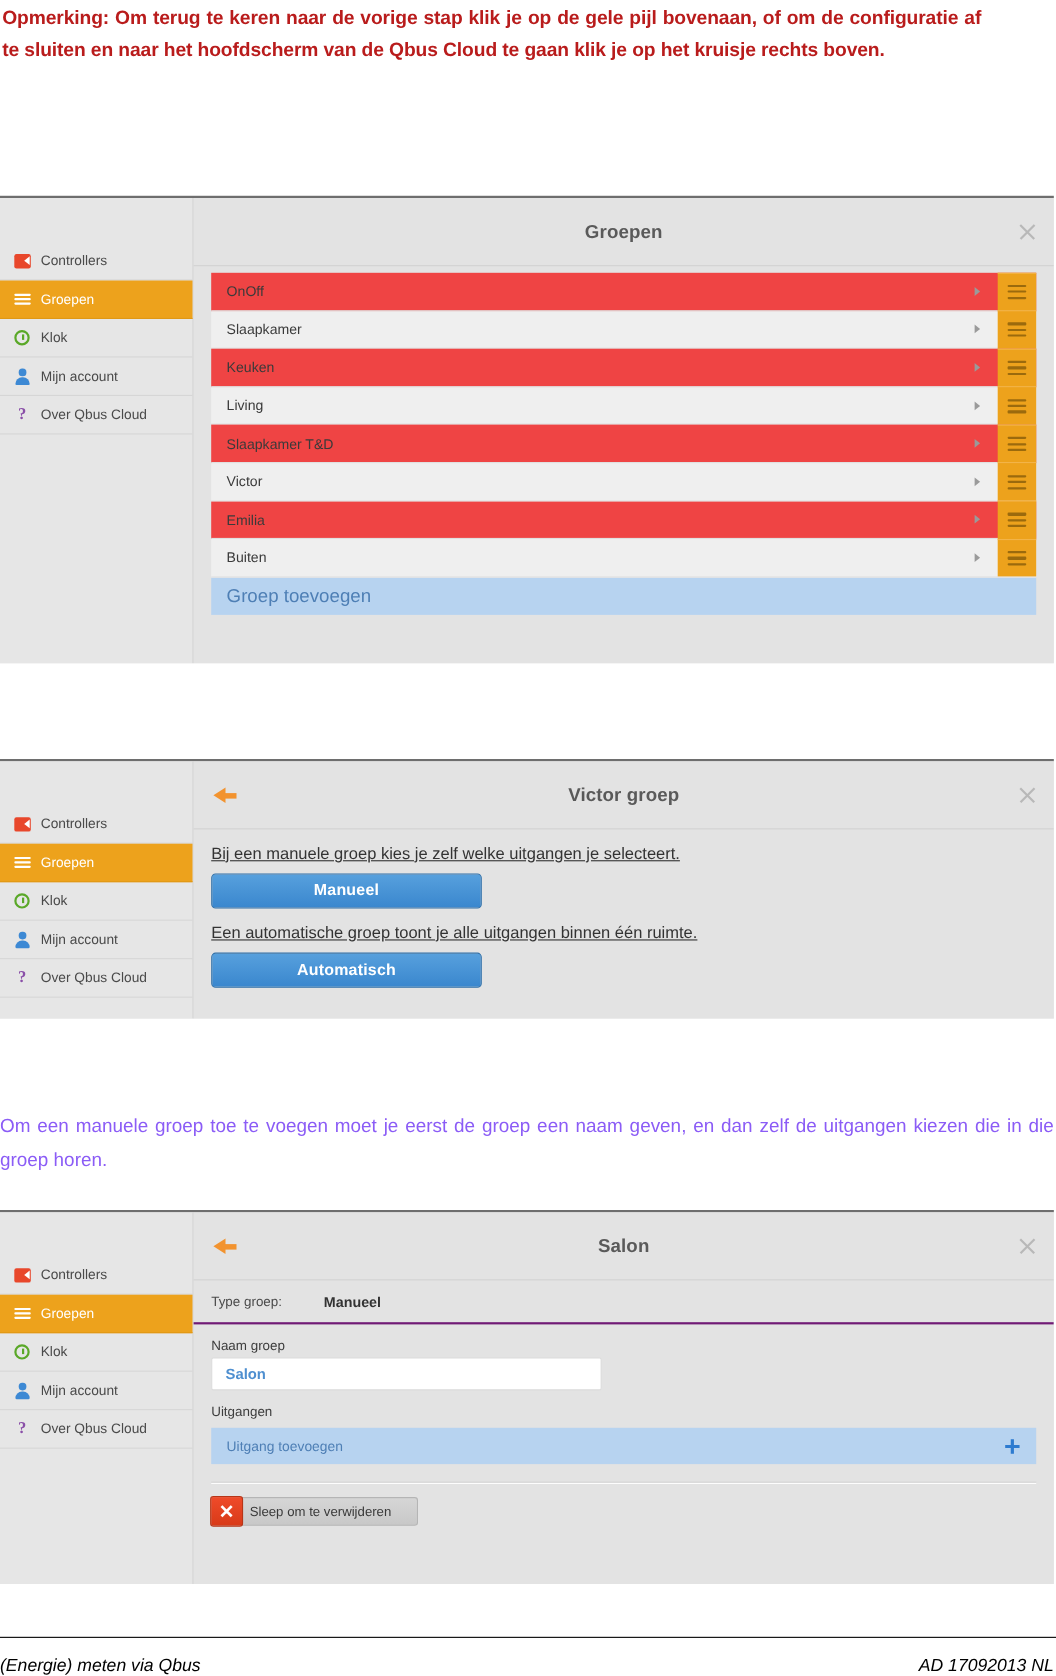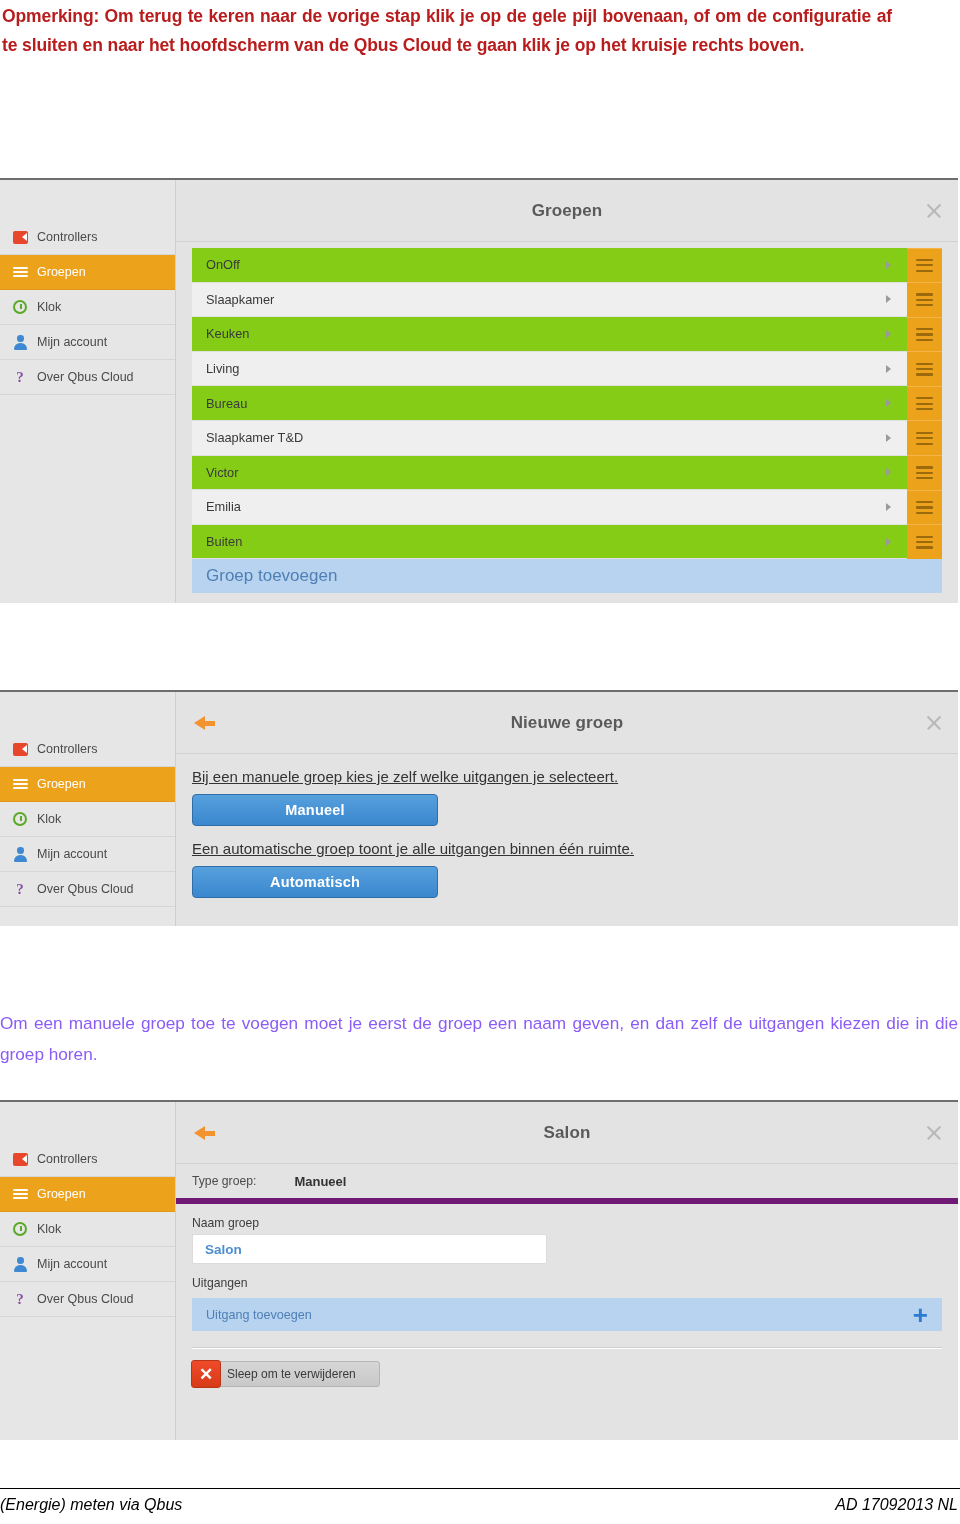--- a/index.html
+++ b/index.html
@@ -175,21 +175,21 @@
   }
   .close-x::before{ transform: rotate(45deg); }
   .close-x::after{ transform: rotate(-45deg); }
 
   
   .glist { padding: 6px 16px 0 16px; }
   .grow {
     display: flex;
     align-items: center;
     height: 34.6px;
-    background: #84cc16;
+    background: #ef4444;
     border-bottom: 1px solid #e0e0e0;
     position: relative;
   }
   .grow:nth-child(even){ background: #efefef; }
   .grow-label {
     padding-left: 14px;
     font-size: 12.8px;
     color: #3a3a3a;
   }
   .grow-caret {
@@ -248,21 +248,21 @@
     margin-bottom: 10px;
     letter-spacing: 0.2px;
   }
 
   
   .typerow {
     display: flex;
     align-items: center;
     height: 40px;
     padding: 0 16px;
-    border-bottom: 6px solid #701a75;
+    border-bottom: 2px solid #701a75;
     font-size: 12.2px;
     color: #4b4b4b;
   }
   .typerow .tval {
     font-weight: bold;
     color: #333333;
     margin-left: 38px;
     font-size: 13px;
   }
   .fieldlabel {
@@ -351,21 +351,21 @@
   }
   .footer-row {
     position: absolute;
     left: 0; right: 0; top: 46px;
     display: flex;
     justify-content: space-between;
     align-items: baseline;
     font-size: 16px;
     color: #000000;
   }
-  .footer-right { padding-right: 2px; }
+  .footer-right { padding-right: 2px; margin-top: 10px; }
 </style>
 </head>
 <body>
 
 <div class="page">
 
   <div class="note">Opmerking: Om terug te keren naar de vorige stap klik je op de gele pijl bovenaan, of om de configuratie af te sluiten en naar het hoofdscherm van de Qbus Cloud te gaan klik je op het kruisje rechts boven.</div>
 
   <div class="shot" style="left:0; top:178px; width:958px; height:425px;">
 
@@ -443,29 +443,20 @@
         <div class="grow">
           <span class="grow-label">Living</span>
           <span class="grow-caret"></span>
           <span class="grow-handle">
               <i></i>
               <i></i>
               <i></i>
             </span>
         </div>
         <div class="grow">
-          <span class="grow-label">Bureau</span>
-          <span class="grow-caret"></span>
-          <span class="grow-handle">
-              <i></i>
-              <i></i>
-              <i></i>
-            </span>
-        </div>
-        <div class="grow">
           <span class="grow-label">Slaapkamer T&amp;D</span>
           <span class="grow-caret"></span>
           <span class="grow-handle">
               <i></i>
               <i></i>
               <i></i>
             </span>
         </div>
         <div class="grow">
           <span class="grow-label">Victor</span>
@@ -536,21 +527,21 @@
         <span class="sb-ico">
             <span class="ico-q">?</span>
           </span>
         <span>Over Qbus Cloud</span>
       </div>
     </div>
 
     <div class="main">
       <div class="panel-head">
         <span class="back-arrow"></span>
-        <span class="panel-title">Nieuwe groep</span>
+        <span class="panel-title">Victor groep</span>
         <span class="close-x"></span>
       </div>
 
       <div class="nb-body">
         <div class="nb-text">Bij een manuele groep kies je zelf welke uitgangen je selecteert.</div>
         <div class="bluebtn">Manueel</div>
         <div class="nb-text">Een automatische groep toont je alle uitgangen binnen één ruimte.</div>
         <div class="bluebtn">Automatisch</div>
       </div>
     </div>

